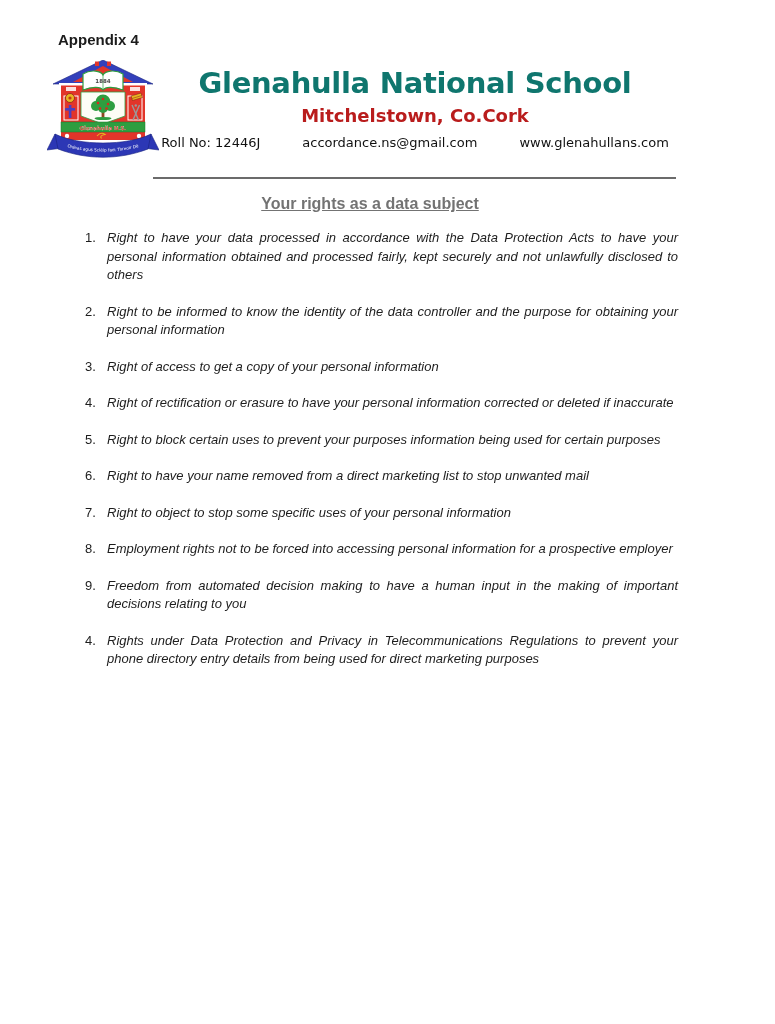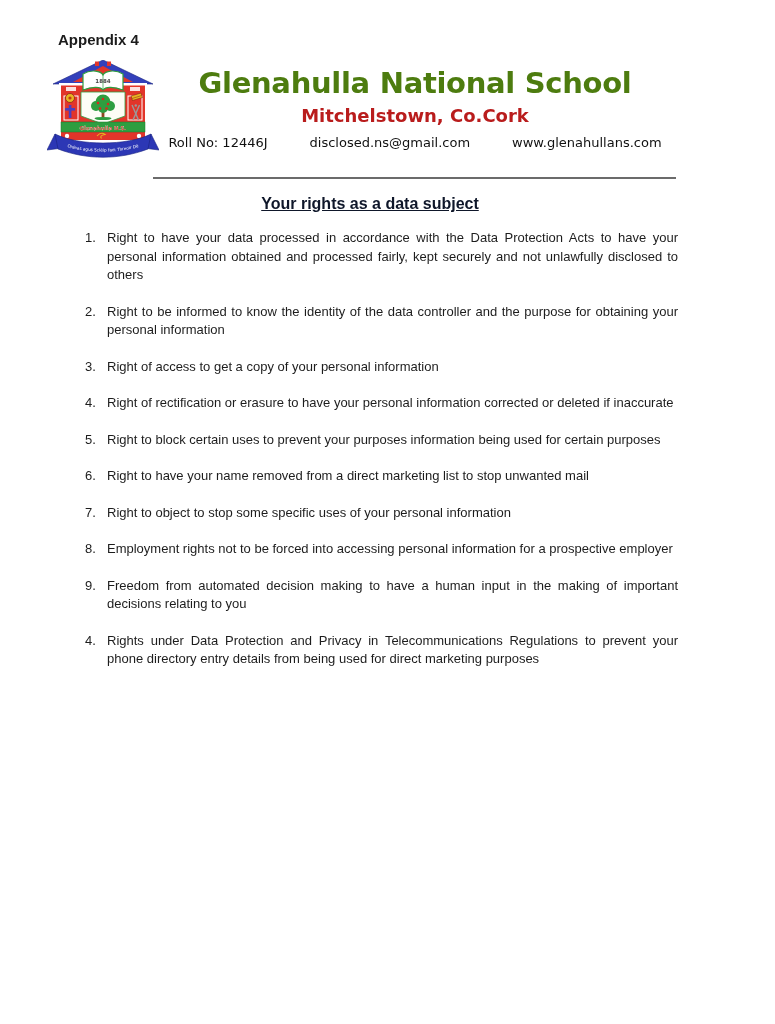--- a/index.html
+++ b/index.html
@@ -17,21 +17,21 @@
     font-family:"Liberation Sans",sans-serif;
   }
   .crest{position:absolute;left:47px;top:60px;width:112px;height:104px;}
   .header-text{
     position:absolute;left:150px;top:66px;width:530px;
     text-align:center;
   }
   .school-name{
     font-family:"DejaVu Sans",sans-serif;
     font-weight:bold;font-size:29px;line-height:34px;
-    letter-spacing:-0.3px;color:#4d7c0f;
+    letter-spacing:-0.3px;color:#0f766e;
   }
   .school-location{
     font-family:"DejaVu Sans",sans-serif;
     font-weight:bold;font-size:18px;line-height:22px;
     margin-top:5px;color:#b91c1c;
   }
   .contact-row{
     margin-top:8px;
     font-family:"DejaVu Sans",sans-serif;
     font-size:13px;line-height:16px;
@@ -43,29 +43,29 @@
     position:absolute;left:153px;top:177px;width:523px;height:2px;
     background:#6b6b6b;
   }
   .doc-title-wrap{
     position:absolute;left:0;top:195px;width:740px;text-align:center;
   }
   .doc-title{
     display:inline-block;
     font-weight:bold;font-size:16px;
     text-decoration:underline;
-    color:#0f172a;
+    color:#737373;
   }
   .list{
     position:absolute;left:85px;top:229px;width:593px;
     font-size:13px;line-height:18.5px;color:#1d1d1d;
   }
   .li{position:relative;margin-bottom:18px;}
   .li .num{position:absolute;left:0;top:0;}
-  .li .txt{display:block;margin-left:22px;text-align:justify;text-justify:inter-word;}
+  .li .txt{display:block;margin-left:22px;text-align:justify;text-justify:inter-word;font-style:italic;}
 </style>
 </head>
 <body>
 
 <div class="page">
 
   <div class="appendix">Appendix 4</div>
 
   <svg class="crest" viewBox="0 0 112 104" aria-hidden="true">
 
@@ -144,21 +144,21 @@
         <textPath href="#mottoPath" startOffset="50%" text-anchor="middle">Oideas agus Scléip faoi Threoir Dé</textPath>
       </text>
     </g>
   </svg>
 
   <div class="header-text">
     <div class="school-name">Glenahulla National School</div>
     <div class="school-location">Mitchelstown, Co.Cork</div>
     <div class="contact-row">
       <span>Roll No: 12446J</span>
-      <span>disclosed.ns@gmail.com</span>
+      <span>accordance.ns@gmail.com</span>
       <span>www.glenahullans.com</span>
     </div>
   </div>
 
   <div class="rule"></div>
 
   <div class="doc-title-wrap">
     <span class="doc-title">Your rights as a data subject</span>
   </div>
 

